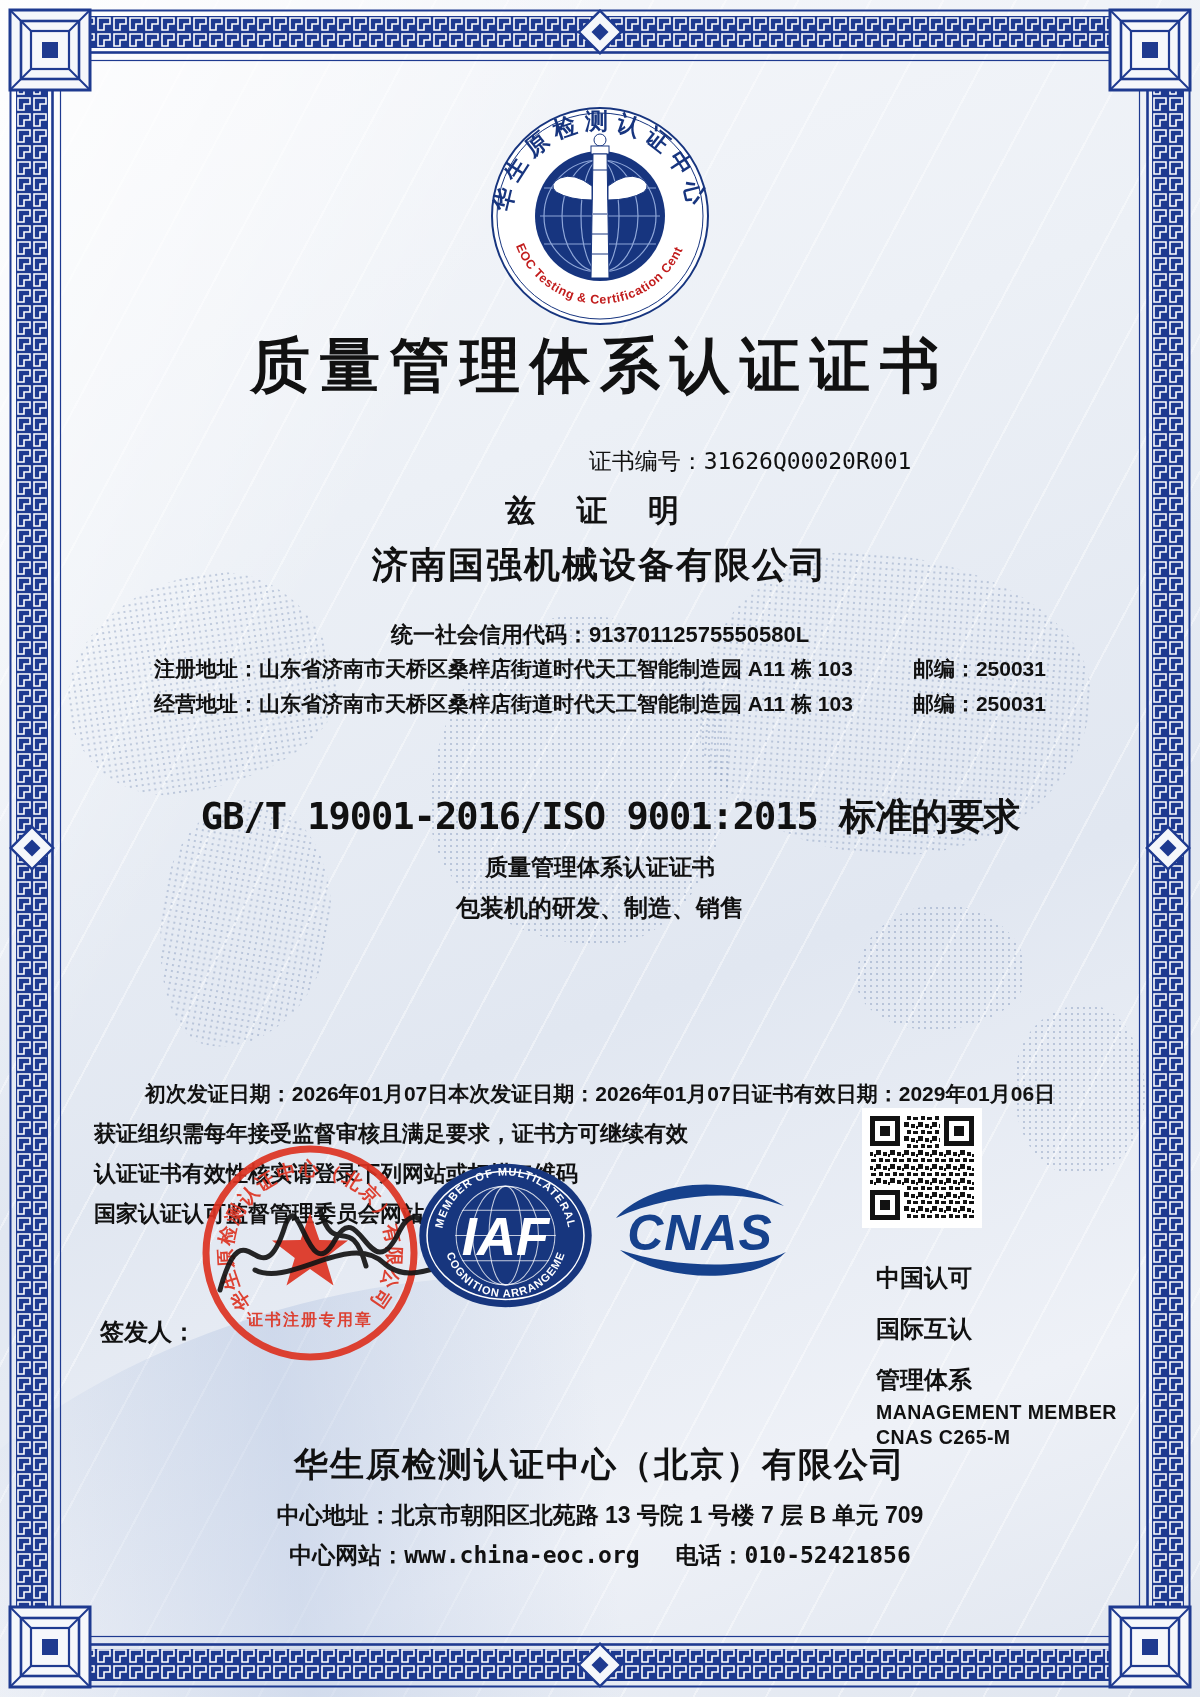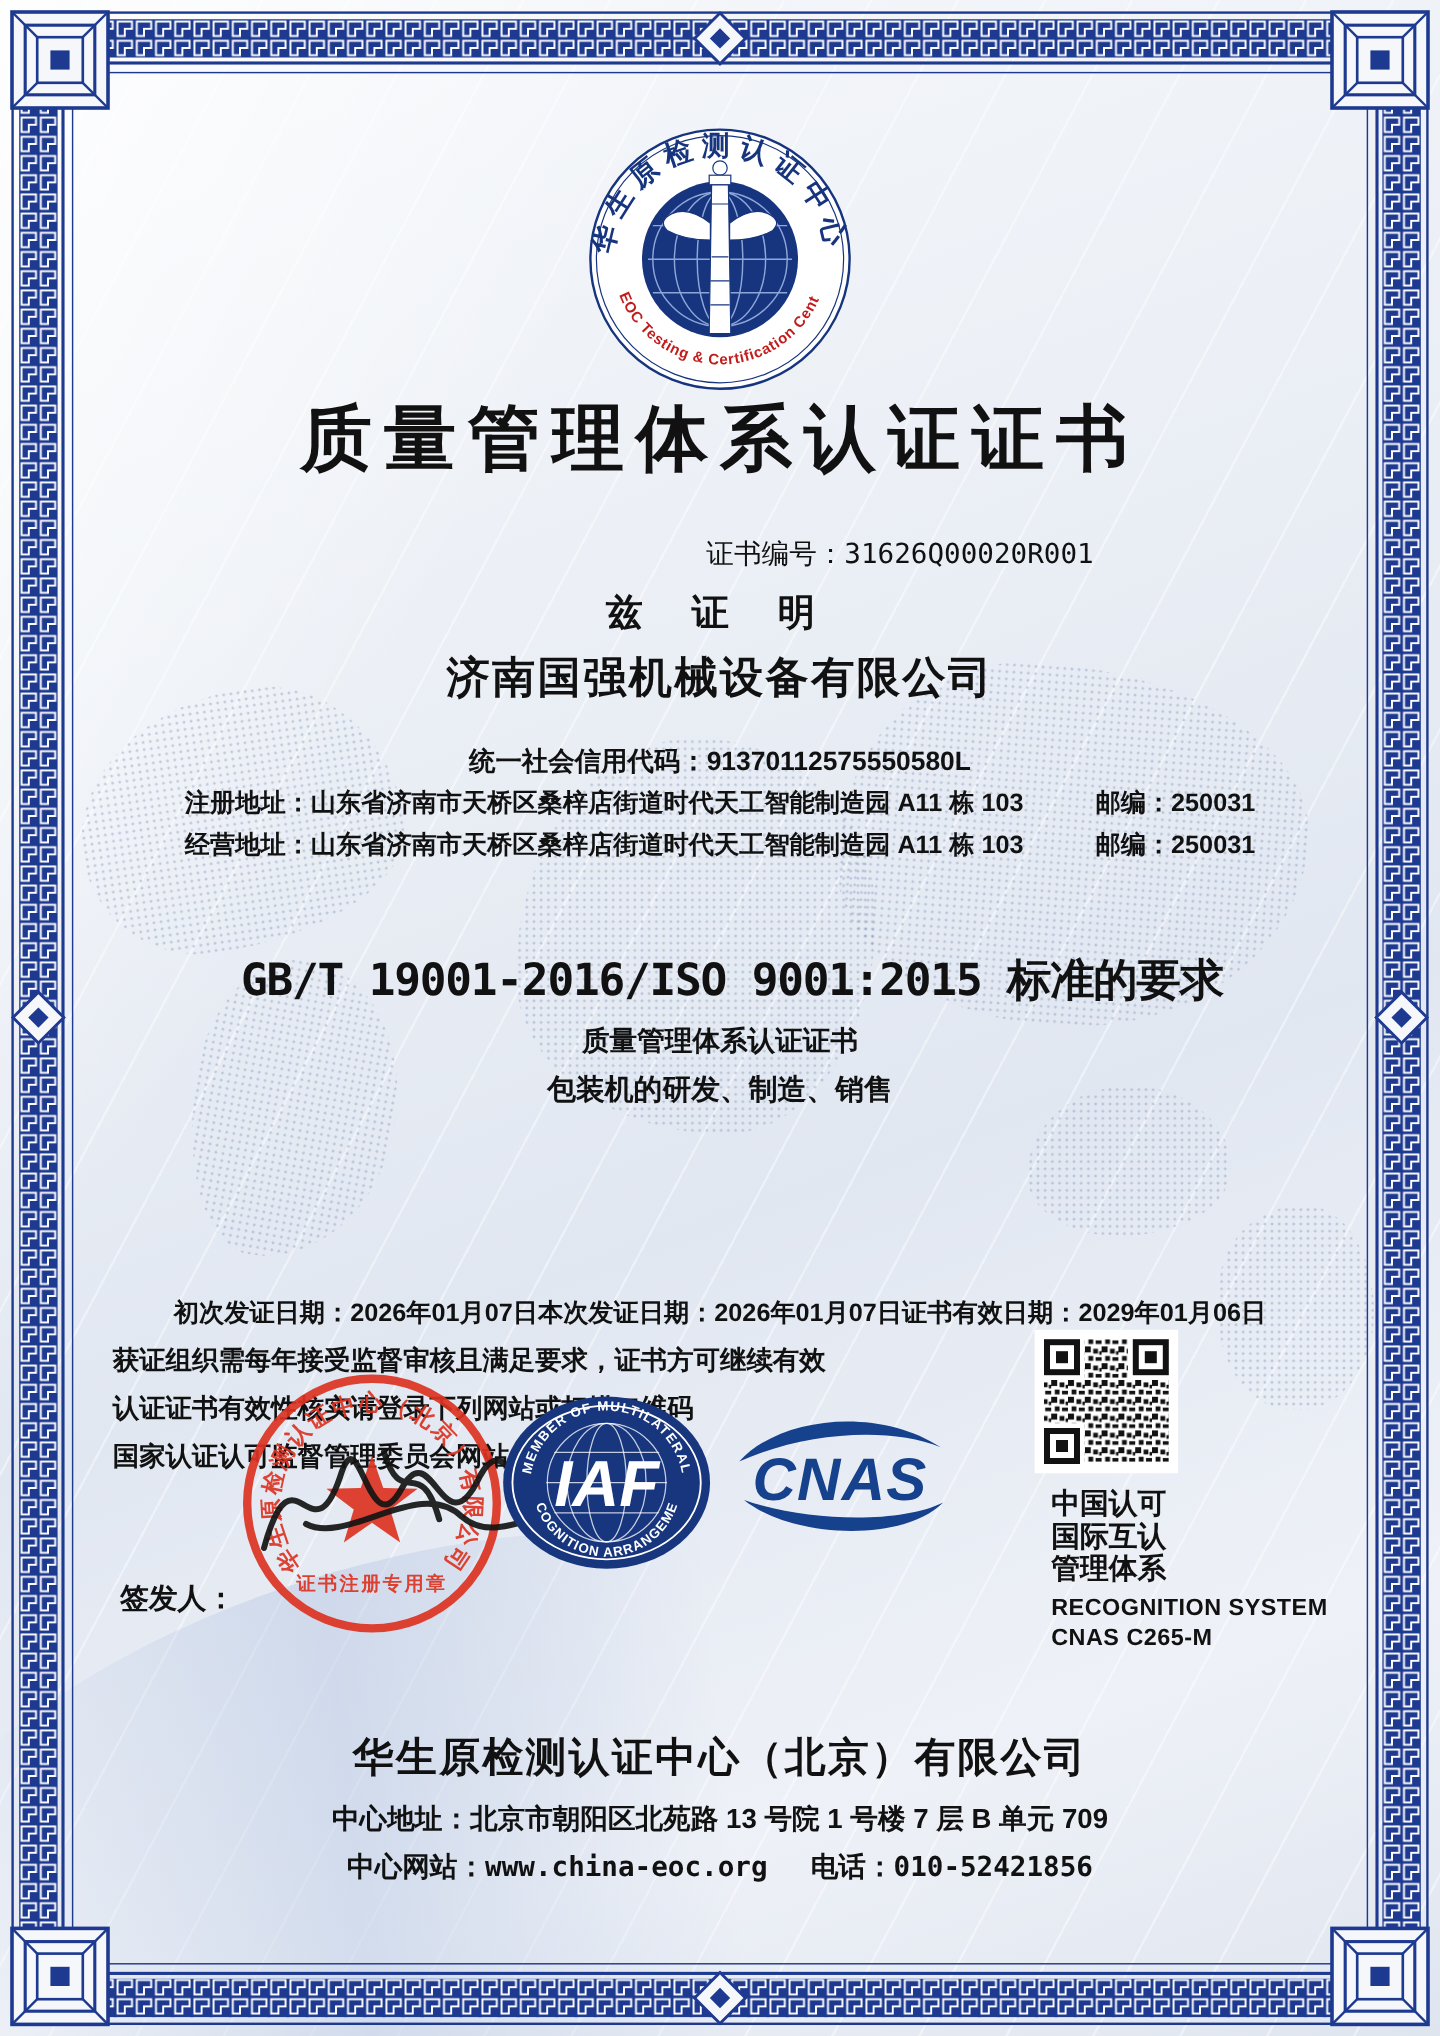--- a/index.html
+++ b/index.html
@@ -30,21 +30,21 @@
   .addr1{top:655px;} .addr2{top:690px;}
   .conform{top:738px;font-size:31px;font-weight:800;letter-spacing:3px;}
   .standard{top:792px;font-size:37px;font-weight:700;letter-spacing:-1px;padding-left:20px;}
   .scopelabel{top:852px;font-size:23px;font-weight:600;}
   .scope{top:892px;font-size:24px;font-weight:600;}
   .dates{top:1058px;left:92px;right:92px;display:flex;justify-content:center;
     font-size:21px;font-weight:700;margin-top:22px;}
   .notes{top:1114px;left:94px;font-size:22px;font-weight:600;line-height:40px;}
   .issuer{left:100px;top:1316px;font-size:24px;font-weight:700;}
   .accred{left:876px;top:1240px;}
-  .accred .zh{font-size:24px;line-height:27px;font-weight:600;}
+  .accred .zh{font-size:24px;line-height:27px;font-weight:600;margin-top:24px;}
   .accred .en{font-size:19.5px;line-height:25px;font-weight:800;letter-spacing:.4px;margin-top:7px;}
   .f-org{top:1442px;font-size:34px;font-weight:700;letter-spacing:2px;}
   .f-addr{top:1500px;font-size:23px;font-weight:700;}
   .f-web{top:1540px;display:flex;justify-content:center;gap:36px;font-size:23px;font-weight:700;}
 </style>
 </head>
 <body>
 
 <div class="page">
 
@@ -211,21 +211,21 @@
     <svg class="abs" style="left:610px;top:1172px;" width="180" height="122" viewBox="0 0 180 122">
       <path d="M6,46 C40,8 122,0 174,34 C130,16 58,22 6,46 Z" fill="#16418c"></path>
       <path d="M10,78 C50,110 142,114 176,80 C140,98 62,96 10,78 Z" fill="#16418c"></path>
       <text x="90" y="78" text-anchor="middle" font-size="50" font-weight="bold" font-style="italic" fill="#16418c" letter-spacing="1">CNAS</text>
     </svg>
 
     <div class="abs accred">
       <div class="zh">中国认可</div>
       <div class="zh">国际互认</div>
       <div class="zh">管理体系</div>
-      <div class="en">RECOGNITION SYSTEM</div>
+      <div class="en">MANAGEMENT MEMBER</div>
       <div class="en" style="margin-top:0;">CNAS C265-M</div>
     </div>
 
     <div class="abs ctr f-org">华生原检测认证中心（北京）有限公司</div>
     <div class="abs ctr f-addr">中心地址：北京市朝阳区北苑路 13 号院 1 号楼 7 层 B 单元 709</div>
     <div class="abs ctr f-web">
       <span class="mono">中心网站：www.china-eoc.org</span>
       <span class="mono">电话：010-52421856</span>
     </div>
 

